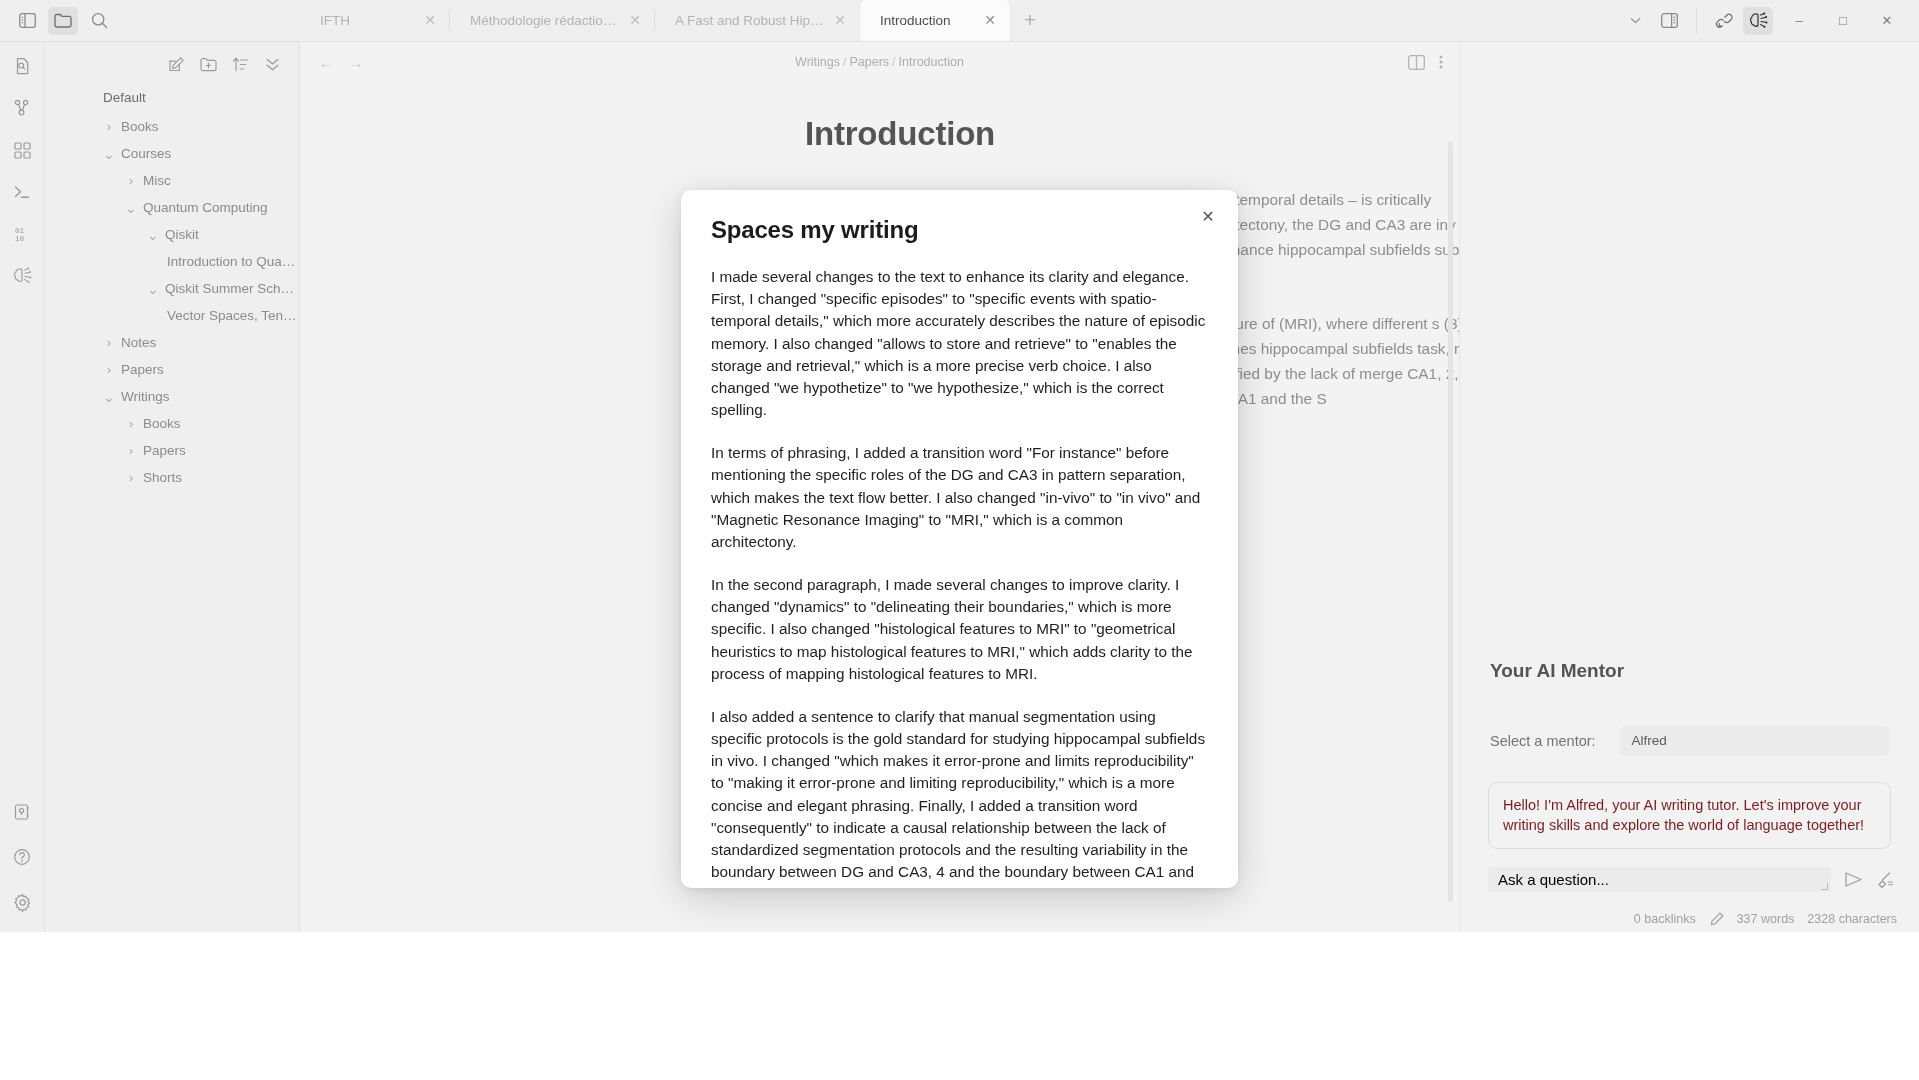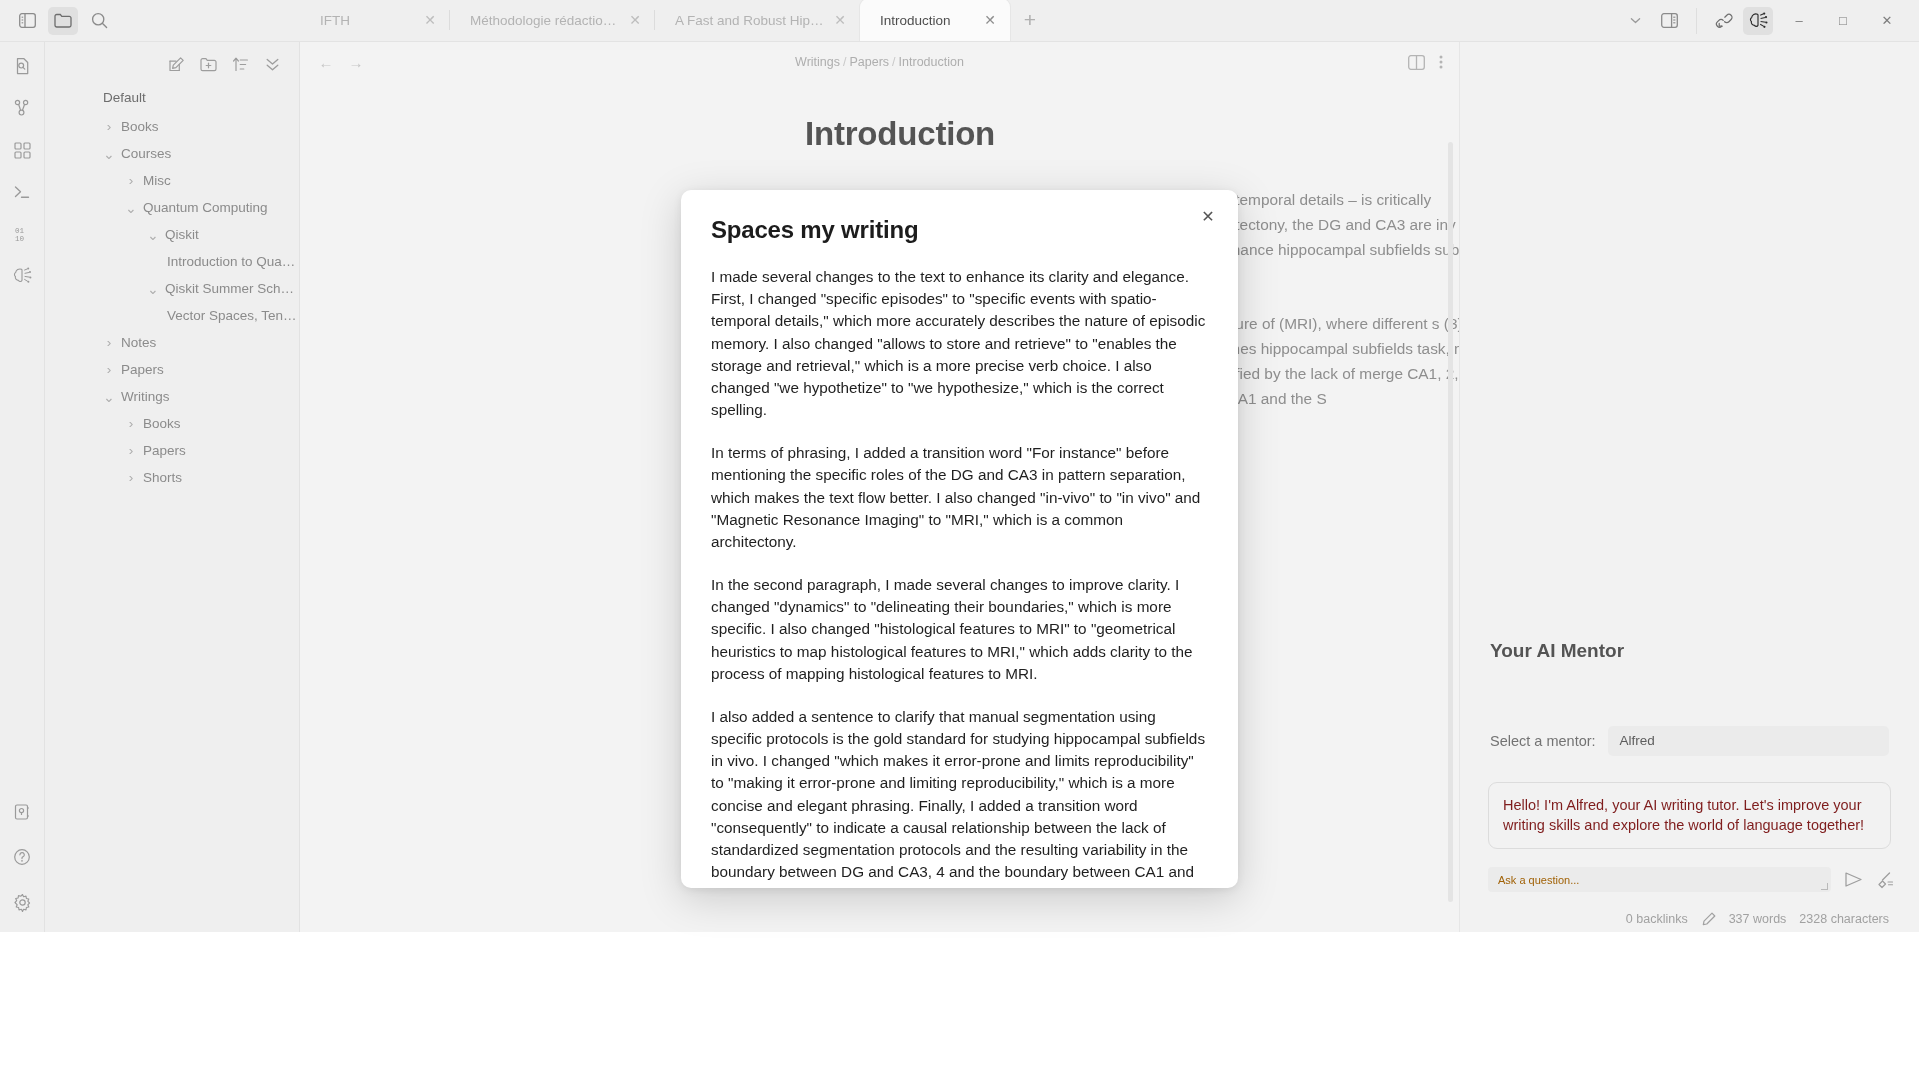--- a/index.html
+++ b/index.html
@@ -264,26 +264,26 @@
     display: flex;
     flex-direction: column;
     position: relative;
   }
   .aipanel .filler { flex: 1 1 auto; }
   .ai-title {
     font-size: 19px;
     font-weight: bold;
     color: #545454;
     padding: 0 0 0 30px;
-    margin-bottom: 64px;
+    margin-bottom: 44px;
   }
   .mentor-row {
     display: flex;
     align-items: center;
-    gap: 12px;
+    gap: 24px;
     padding: 0 30px;
     margin-bottom: 26px;
   }
   .mentor-label { font-size: 14.5px; color: #737373; }
   .mentor-select {
     flex: 1 1 auto;
     height: 30px;
     background: #ebebeb;
     border-radius: 5px;
     display: flex;
@@ -308,22 +308,22 @@
     align-items: center;
     gap: 12px;
     padding: 0 24px 0 28px;
     margin-bottom: 14px;
   }
   .ask-input {
     flex: 1 1 auto;
     height: 25px;
     background: #ebebeb;
     border-radius: 4px;
-    font-size: 11px;
-    color: #a16207;
+    font-size: 15px;
+    color: #000000;
     display: flex;
     align-items: center;
     padding: 0 10px;
     position: relative;
   }
   .ask-input::after {
     content: "";
     position: absolute;
     right: 3px; bottom: 2px;
     width: 6px; height: 6px;
@@ -331,21 +331,21 @@
     border-bottom: 1.5px solid #b9b9b9;
   }
   .ask-icon { color: #9e9e9e; width: 20px; display: flex; justify-content: center; }
 
   .statusbar {
     height: 26px;
     display: flex;
     align-items: center;
     justify-content: flex-end;
     gap: 13px;
-    padding-right: 30px;
+    padding-right: 22px;
     font-size: 12.5px;
     color: #a1a1a1;
     background: #f2f2f2;
   }
 
   
   .modal-overlay {
     position: absolute;
     left: 0; top: 0; right: 0; bottom: 0;
     pointer-events: none;

